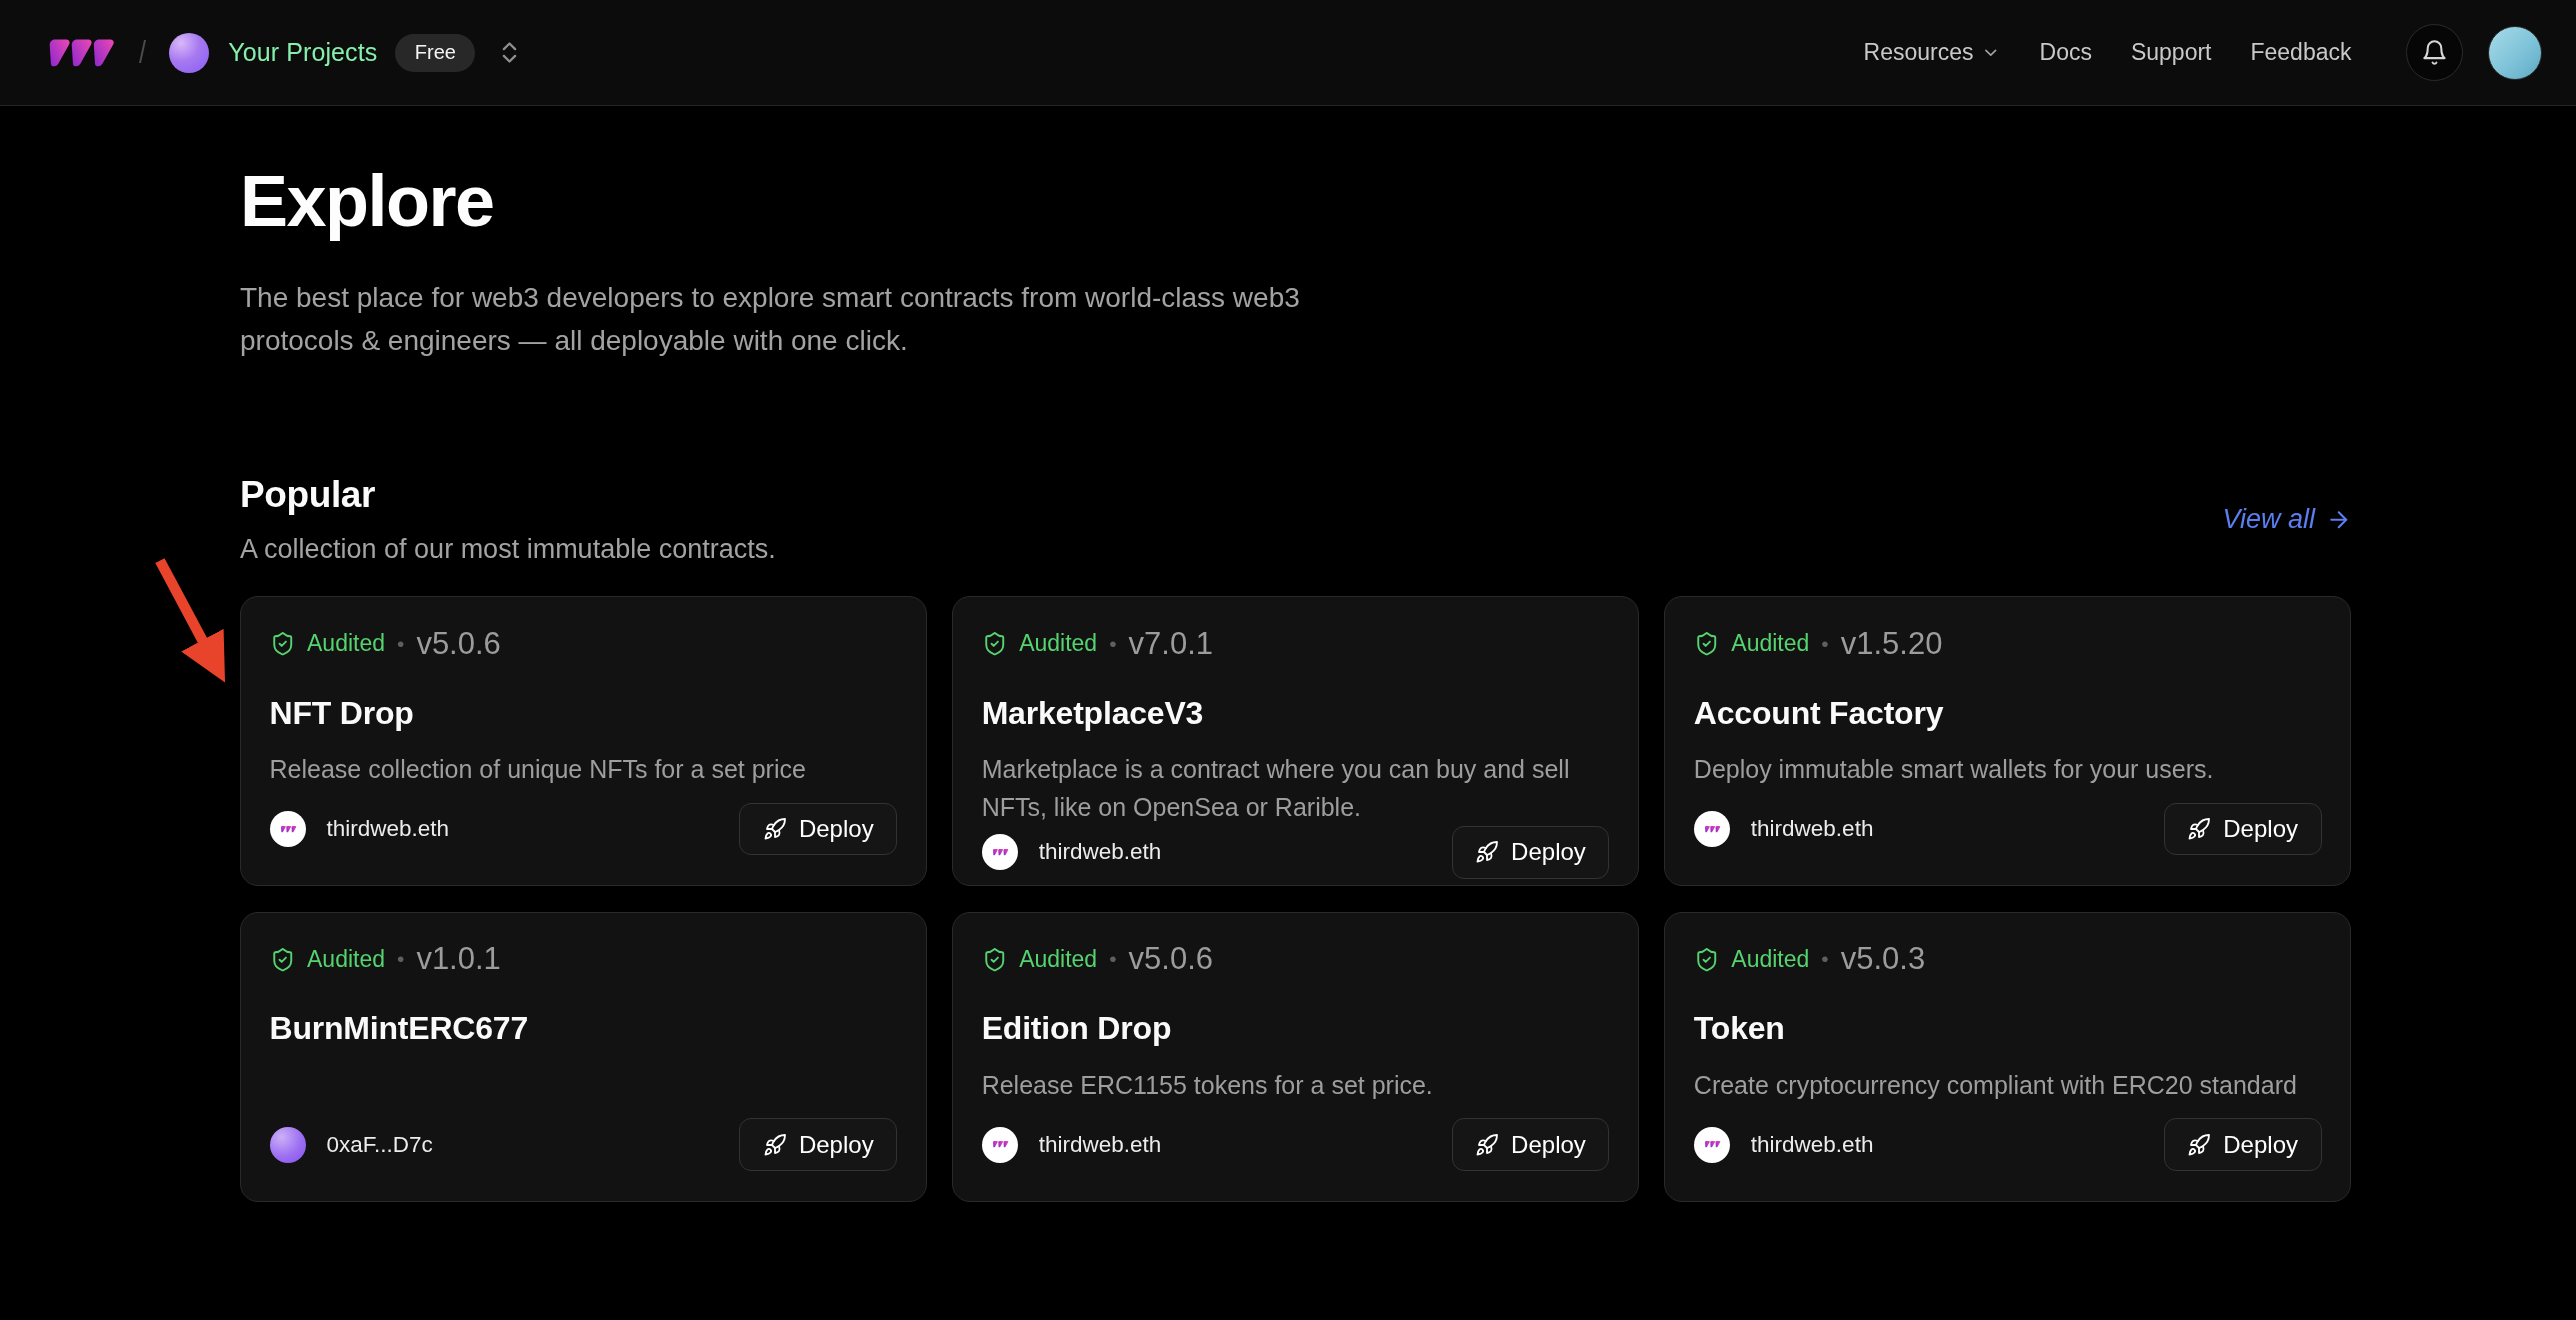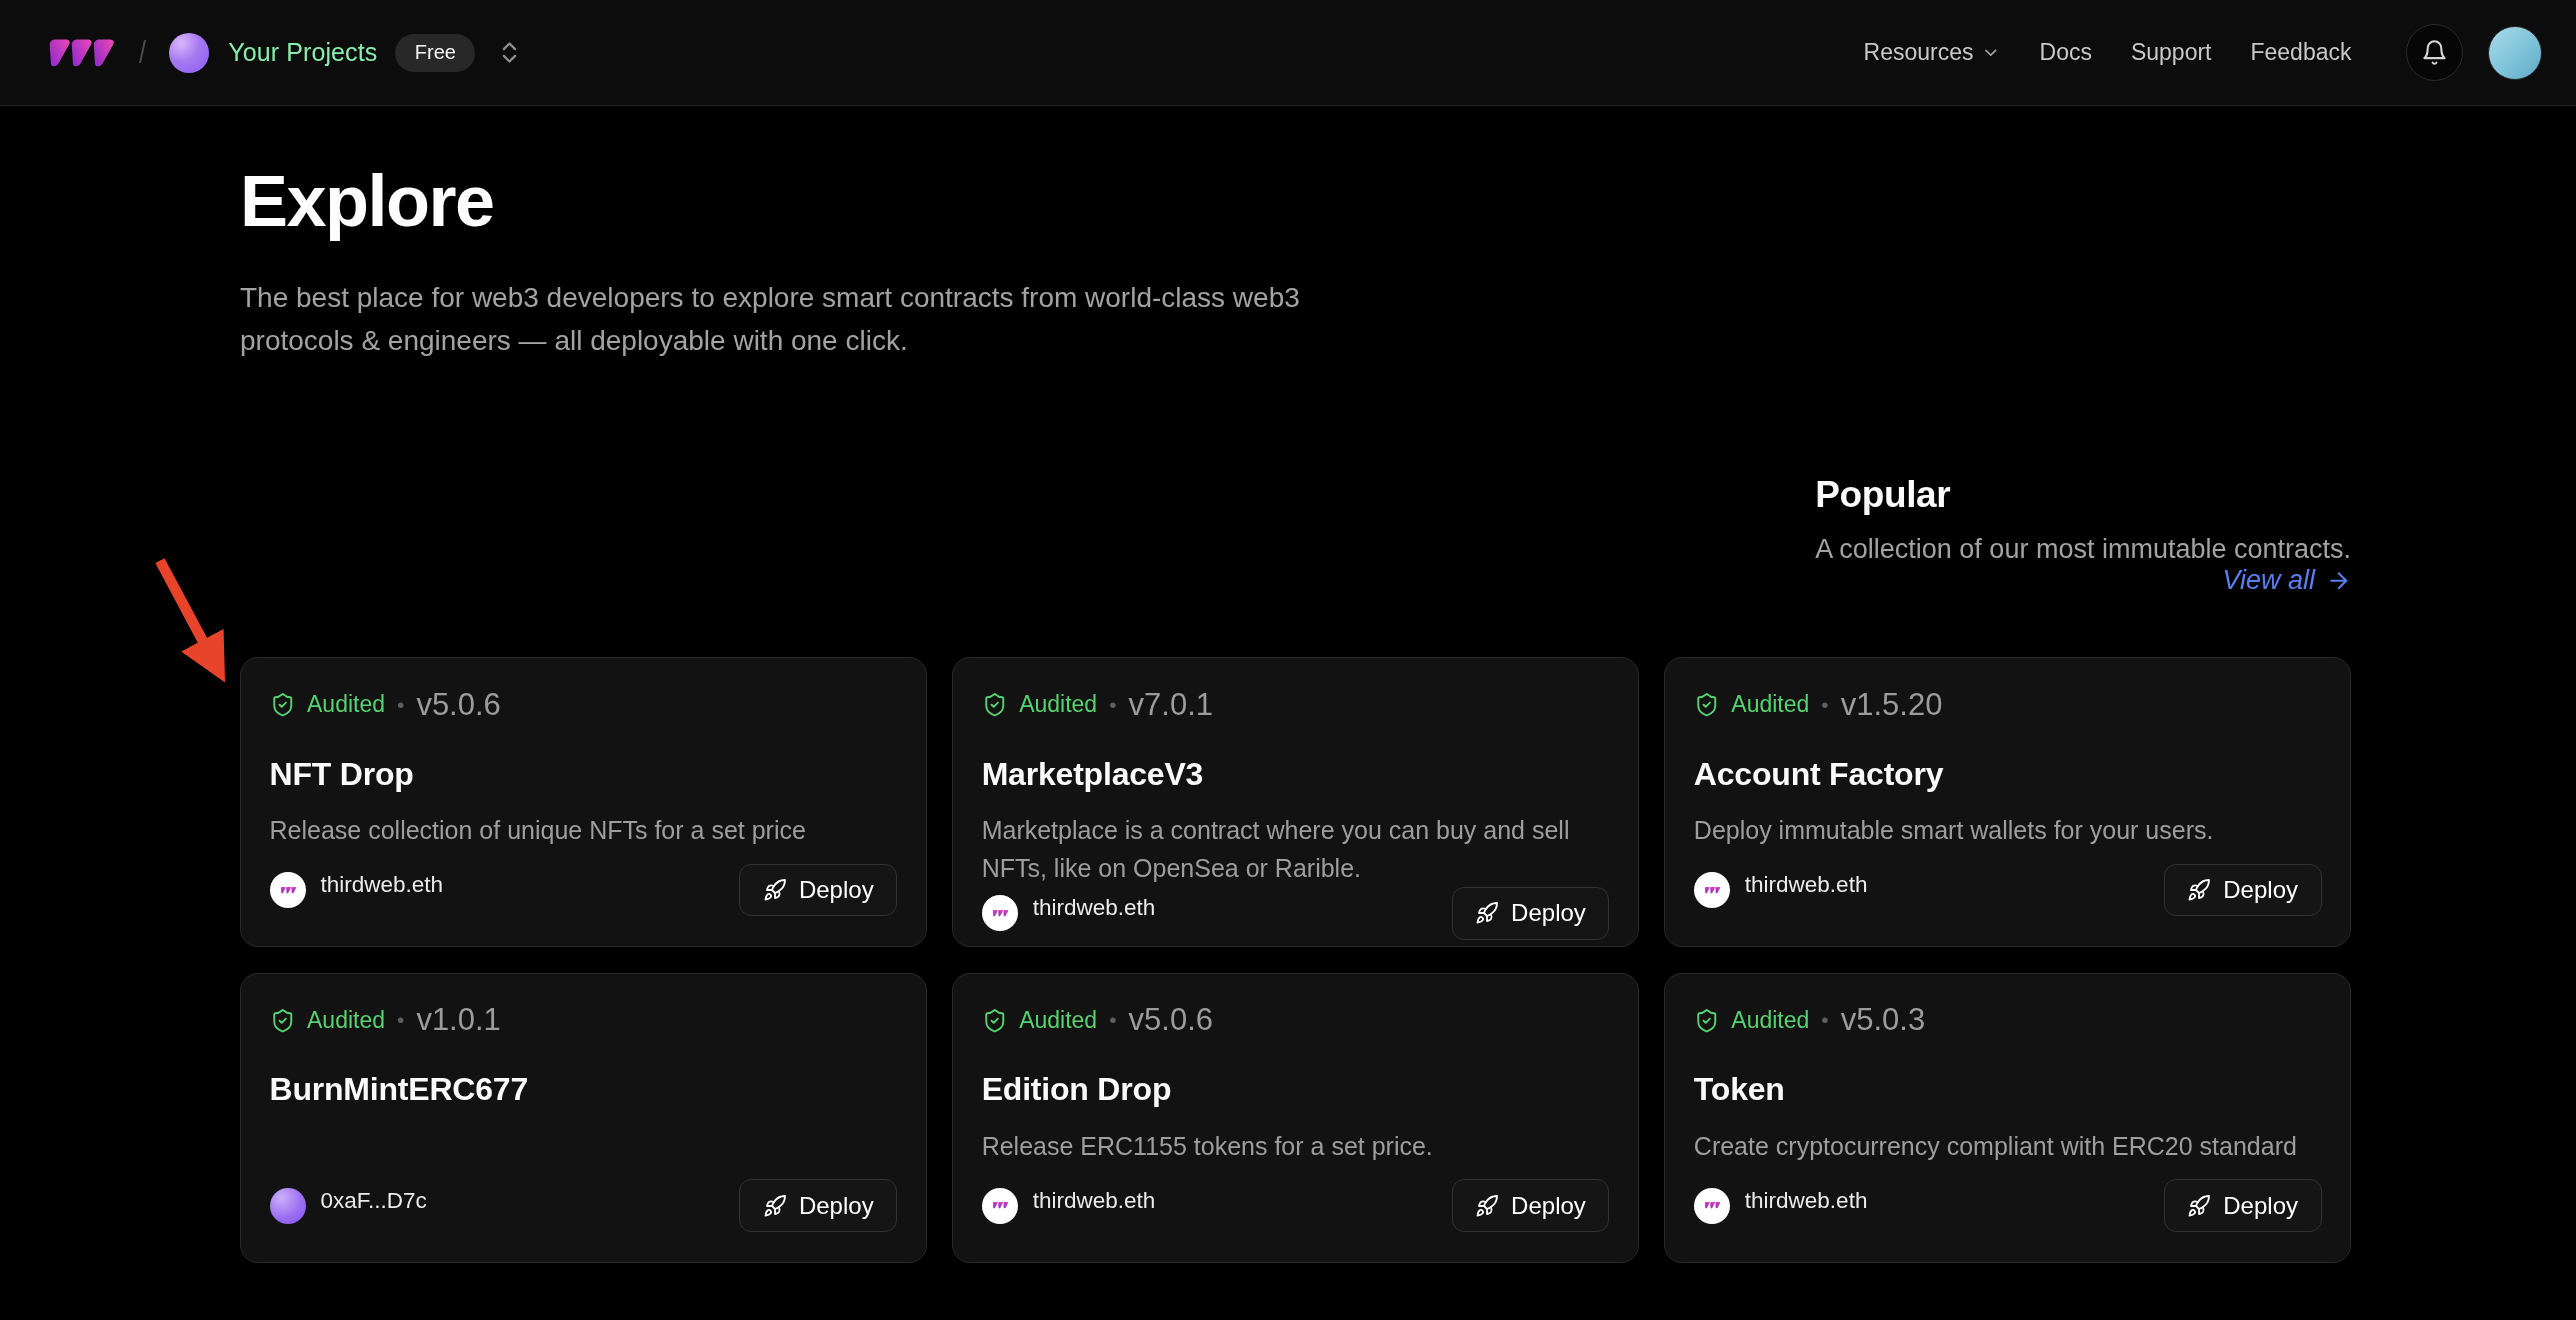--- a/index.html
+++ b/index.html
@@ -67,21 +67,21 @@
   }
 
   
   .container { width: 2111px; margin-left: 240px; position: relative; }
   .page-title { margin-top: 54px; font-size: 72px; font-weight: 700; letter-spacing: -1.5px; color: #fdfdfd; }
   .page-subtitle {
     margin-top: 34px; font-size: 28px; line-height: 1.55;
     color: #a3a3a3; max-width: 1147px; font-weight: 400;
   }
 
-  .section-head { margin-top: 111px; display: flex; justify-content: space-between; align-items: flex-end; flex-direction: column; }
+  .section-head { margin-top: 111px; display: flex; justify-content: space-between; align-items: flex-end; }
   .section-title { font-size: 37px; font-weight: 700; color: #fbfbfb; letter-spacing: -0.4px; }
   .section-sub { margin-top: 18px; font-size: 27px; color: #a3a3a3; font-weight: 400; }
   .view-all {
     display: flex; align-items: center; gap: 10.5px;
     color: #5b7ef0; font-size: 27px; font-weight: 500;
     margin-bottom: 30px; cursor: pointer; text-decoration: none; font-style: italic;
   }
   .view-all svg { width: 25.5px; height: 25.5px; }
 
   .grid {
@@ -100,21 +100,21 @@
     cursor: pointer;
   }
   .badge-row { display: flex; align-items: center; gap: 12px; }
   .badge-row svg { width: 25.5px; height: 25.5px; }
   .audited { color: #55d36f; font-size: 23px; font-weight: 400; }
   .dot-sep { color: #5f5f5f; font-size: 21px; }
   .version { color: #9c9c9c; font-size: 31px; }
   .card-title { margin-top: 33px; font-size: 32px; font-weight: 600; color: #fafafa; letter-spacing: -0.2px; }
   .card-desc { margin-top: 19.5px; font-size: 25px; line-height: 1.5; color: #9e9e9e; max-width: 637px; }
   .card-footer { margin-top: auto; display: flex; align-items: center; justify-content: space-between; }
-  .pub { display: flex; align-items: flex-start; gap: 15px; }
+  .pub { display: flex; align-items: center; gap: 21px; }
   .pub-avatar {
     width: 36px; height: 36px; border-radius: 50%;
     background: #fff;
     display: flex; align-items: center; justify-content: center;
   }
   .pub-avatar svg { width: 19.5px; height: 12.7px; display: block; }
   .pub-avatar.purple {
     background: radial-gradient(circle at 32% 28%, #cbb0f7 0%, #9d6ff2 55%, #8250ec 100%);
   }
   .pub-name { font-size: 22.5px; color: #ececec; font-weight: 400; }

